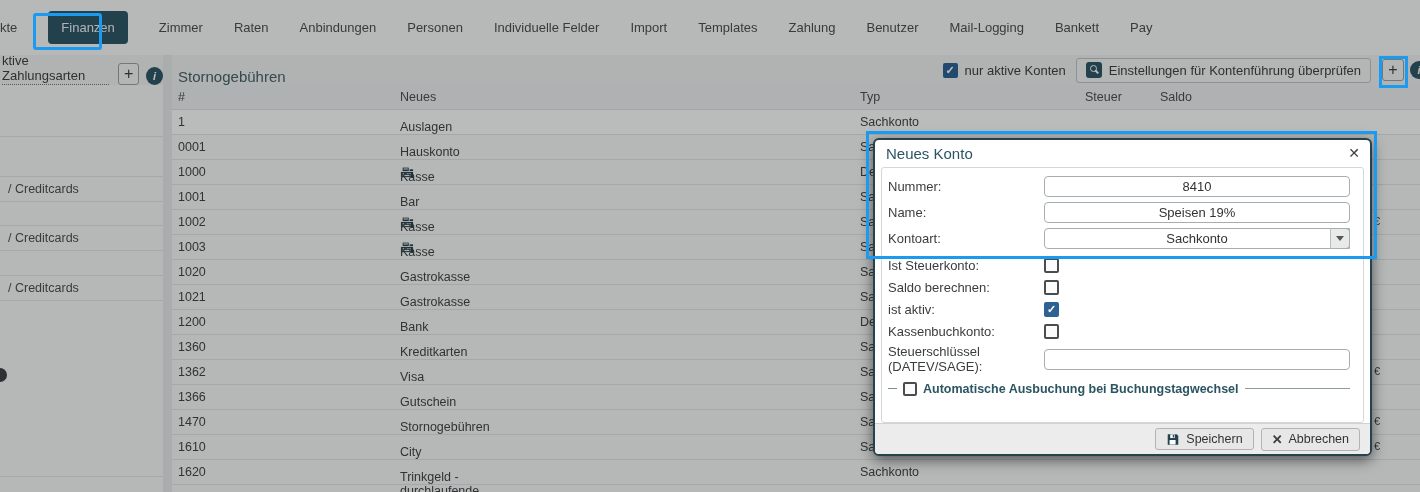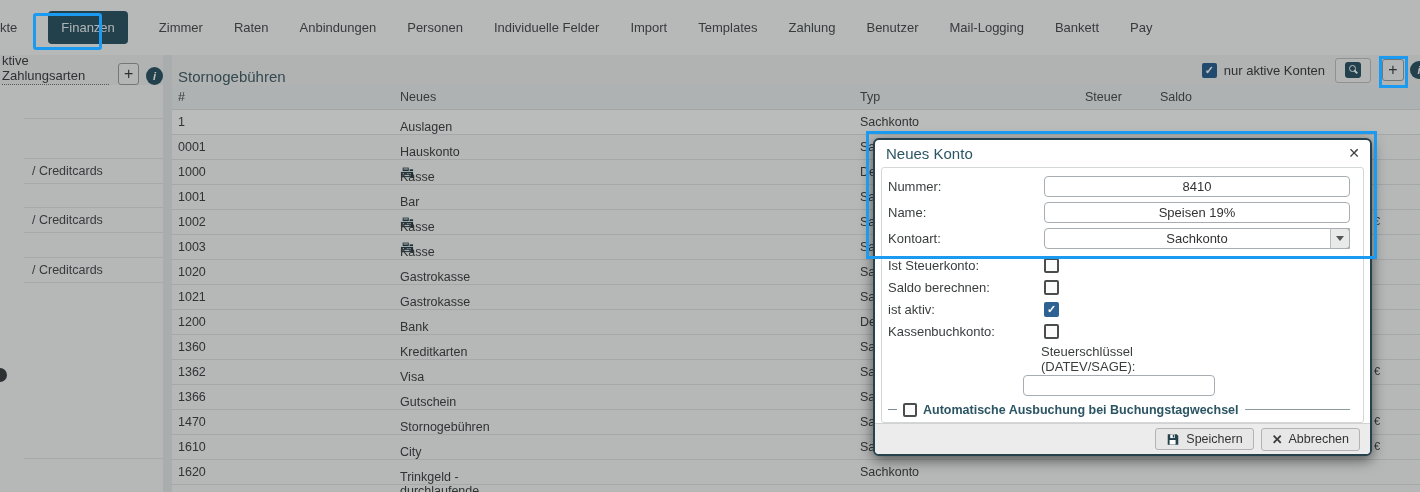--- a/index.html
+++ b/index.html
@@ -14,21 +14,21 @@
 
   
   .panel { position:absolute; background:#f7f8f8; }
   .panel-header { position:absolute; left:0; top:0; right:0; height:30px; background:#f0f1f1;
                   display:flex; align-items:flex-end; }
   .panel-title { font-size:15px; color:#46606a; }
 
   .sidebar { left:0; top:55px; width:163px; height:437px; overflow:hidden; }
   .sidebar .panel-header { padding-left:2px; }
   .sb-title { font-size:13px; color:#3d4041; border-bottom:1px dotted #777; padding-bottom:1px; }
-  .sb-rows { position:absolute; top:30px; left:0; right:0;padding-left:24px; }
+  .sb-rows { position:absolute; top:48px; left:0; right:0; }
   .sb-row { border-bottom:1px solid #e2e4e4; font-size:12.5px; color:#4a4e4f; display:flex; align-items:center; padding-left:8px; }
   .sb-row:nth-child(1){ height:34px; }
   .sb-row:nth-child(2){ height:40px; }
   .sb-row:nth-child(3){ height:25px; }
   .sb-row:nth-child(4){ height:24px; }
   .sb-row:nth-child(5){ height:25px; }
   .sb-row:nth-child(6){ height:25px; }
   .sb-row:nth-child(7){ height:25px; }
   .sb-row:nth-child(8){ height:176px; }
   .half-circle { position:absolute; left:-7px; top:313px; width:14px; height:14px; border-radius:50%; background:#3c4042; }
@@ -89,21 +89,21 @@
   .fld input { width:100%; height:21px; border:1px solid #a7adb0; border-radius:4px; padding:0 7px;
                font-size:13px; font-family:"Liberation Sans", sans-serif; color:#333; background:#fff;text-align:center; }
   .fld.select input { border-radius:4px 0 0 4px; }
   .sel-btn { position:absolute; right:0; top:0; width:20px; height:21px; background:#e8e9e9;
              border:1px solid #a7adb0; border-left:1px solid #b8bcbe; border-radius:0 4px 4px 0;
              display:flex; align-items:center; justify-content:center; cursor:pointer; }
   .sel-arrow { width:0; height:0; border-left:4px solid transparent; border-right:4px solid transparent;
                border-top:5px solid #555; }
   .crow { display:flex; align-items:center; height:22px; }
   .crow label { width:156px; flex:none; font-size:13px; color:#3a3d3e; }
-  .taxrow { display:flex; align-items:center; margin-top:3px;flex-direction:column; }
+  .taxrow { display:flex; align-items:center; margin-top:3px; }
   .taxrow .lbl2 { width:156px; flex:none; font-size:13px; color:#3a3d3e; line-height:1.15; }
   .fieldset-line { display:flex; align-items:center; gap:6px; margin-top:7px; }
   .fs-dash { width:9px; border-top:1px solid #7c8c93; }
   .fs-line { flex:1; border-top:1px solid #8d9ba1; }
   .fieldset-line b { font-size:12.5px; color:#2c5564; white-space:nowrap; }
   .fieldset-line .chk { width:14px; height:14px; }
   .modal-footer { position:absolute; left:0; right:0; bottom:0; height:31px; background:#ececec;
                   border-top:1px solid #d2d2d2; border-radius:0 0 4px 4px;
                   display:flex; align-items:center; justify-content:flex-end; gap:7px; padding-right:10px; }
   .mbtn { display:inline-flex; align-items:center; gap:6px; background:#e7e7e7; border:1px solid #b3b3b3;
@@ -163,20 +163,21 @@
 <section class="panel main">
   <div class="panel-header">
     <span class="panel-title">Stornogebühren</span>
     <div class="hdr-right">
       <div class="chk checked" style="margin-right:7px">
         <span class="tick">✓</span>
       </div>
       <span style="font-size:13px; margin-right:10px">nur aktive Konten</span>
       <button class="settings-btn" style="margin-right:11px">
         <span class="doc-search-icon"></span>
+        <span>Einstellungen für Kontenführung überprüfen</span>
       </button>
       <div class="iconbtn" style="margin-right:6px">
         <span>+</span>
       </div>
       <div class="info-circle" style="margin-right:-8px">
         <span>i</span>
       </div>
     </div>
   </div>
   <div class="thead">

